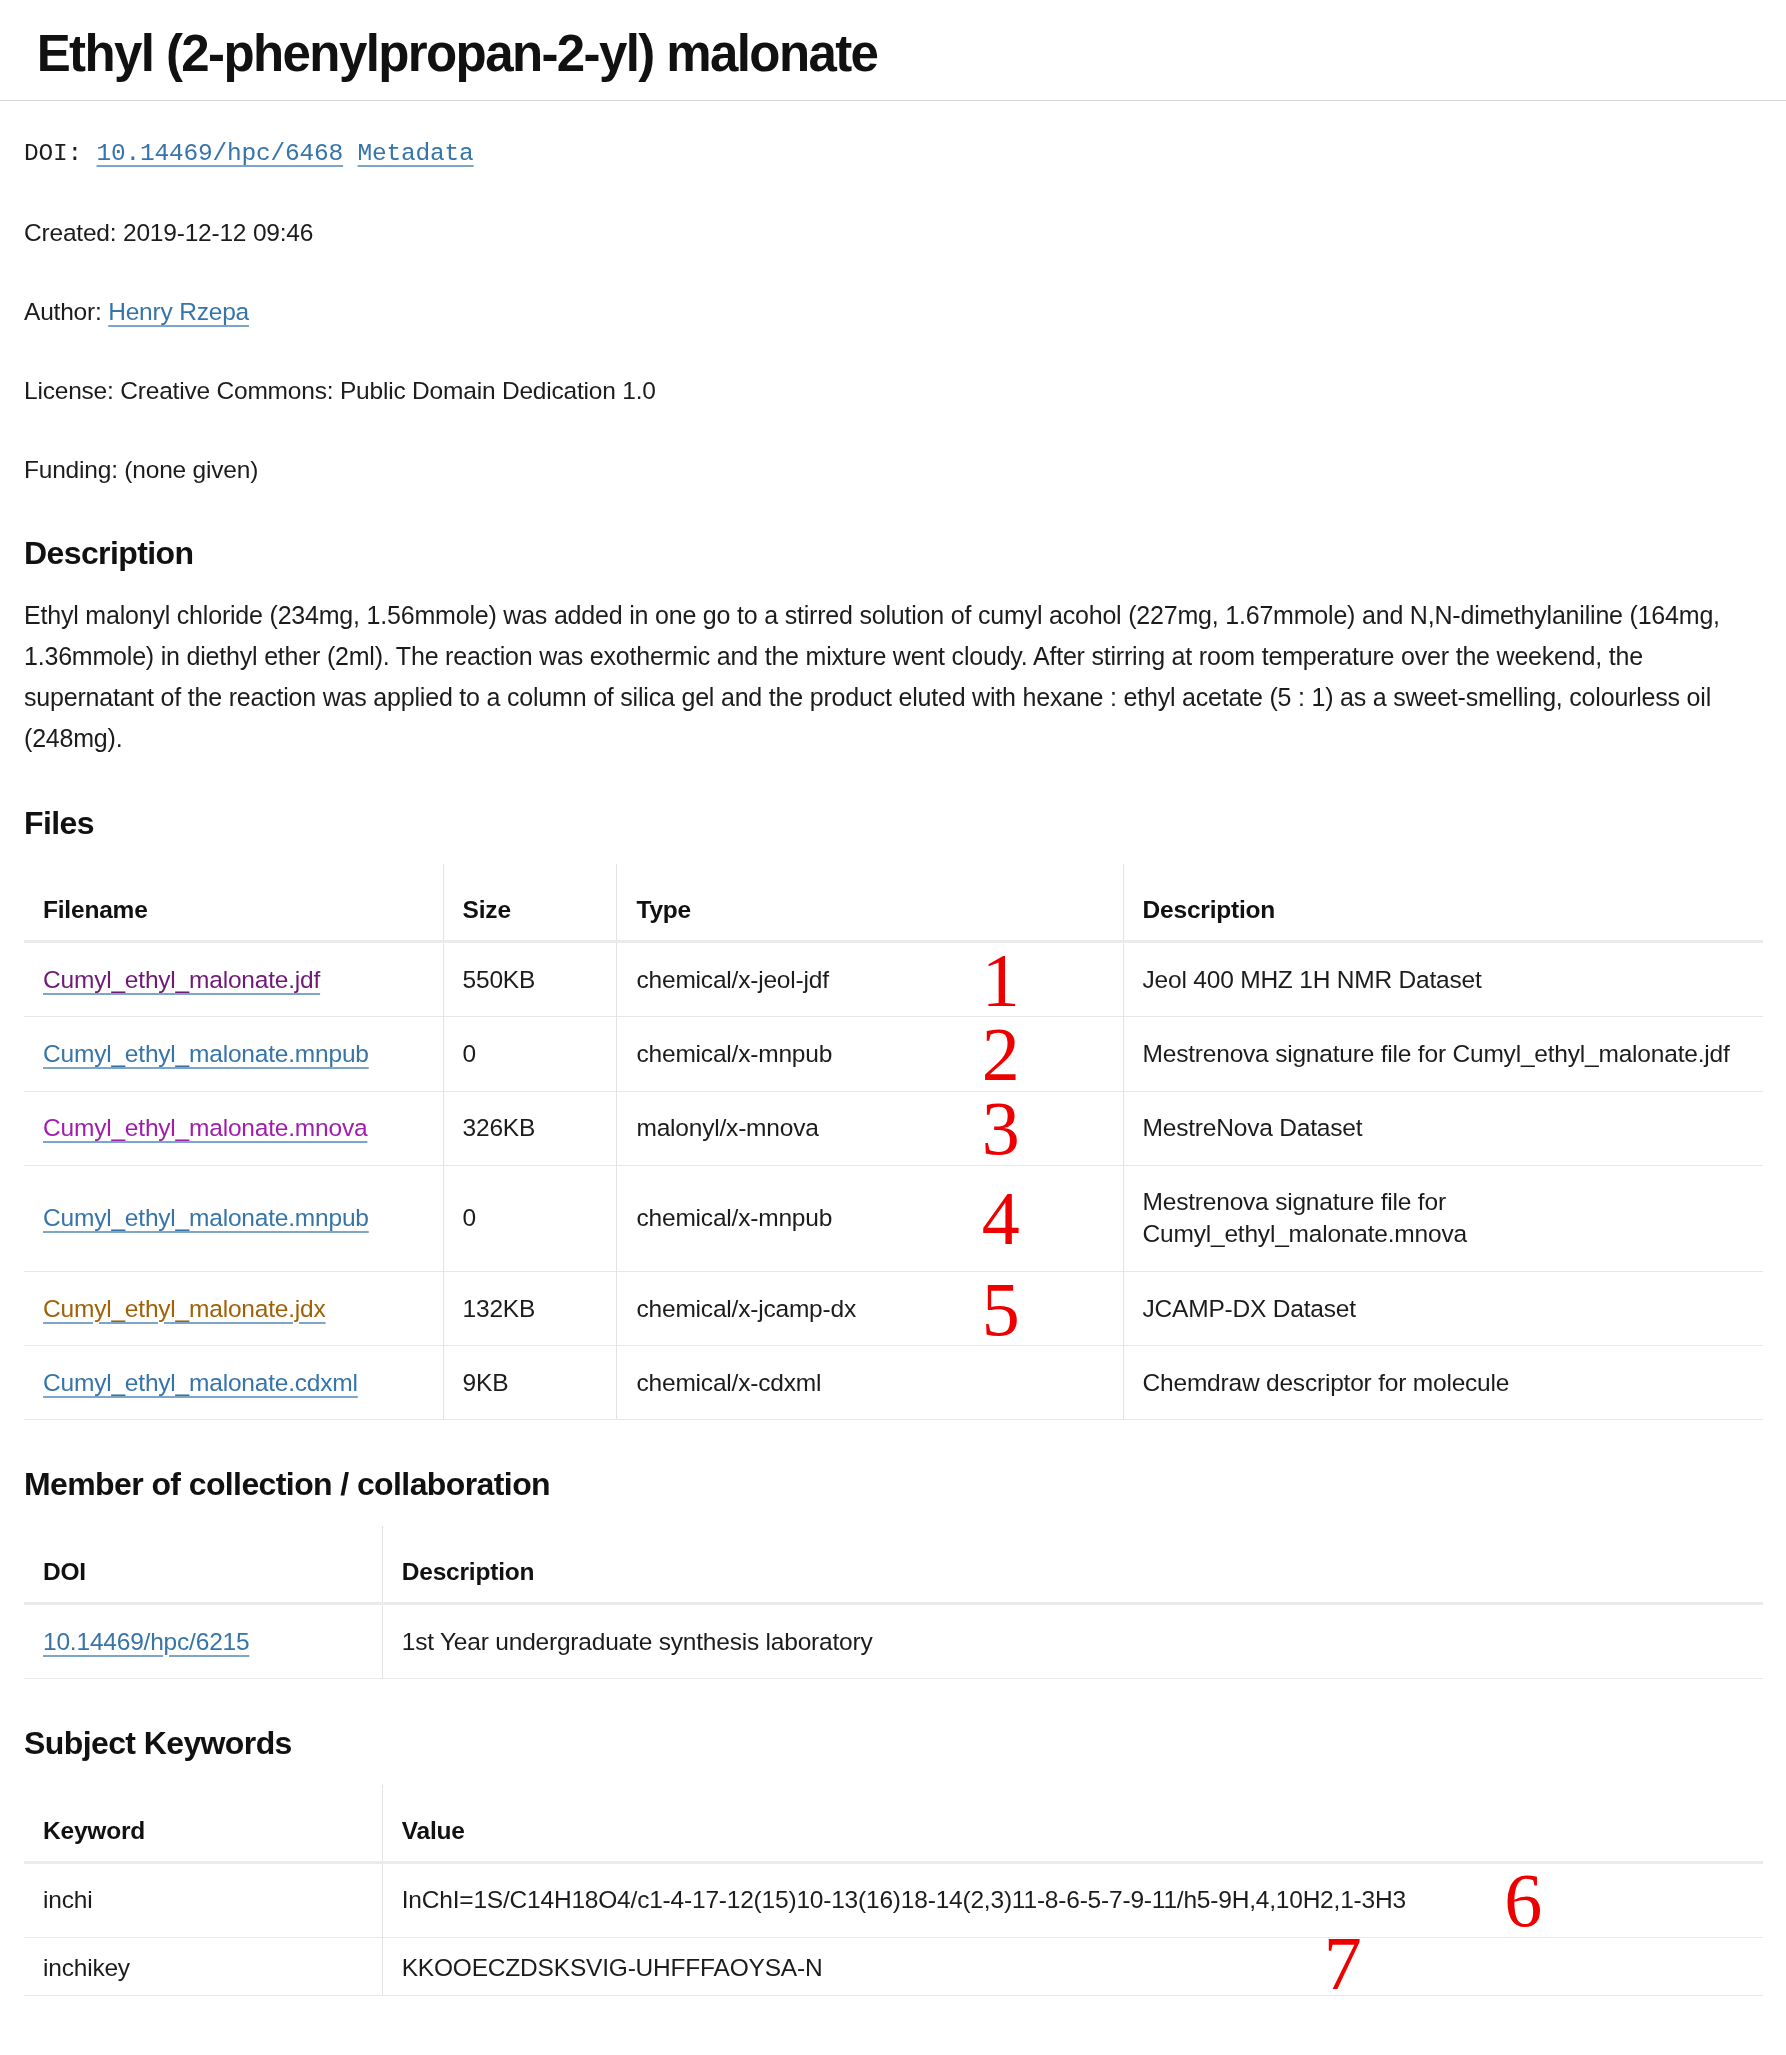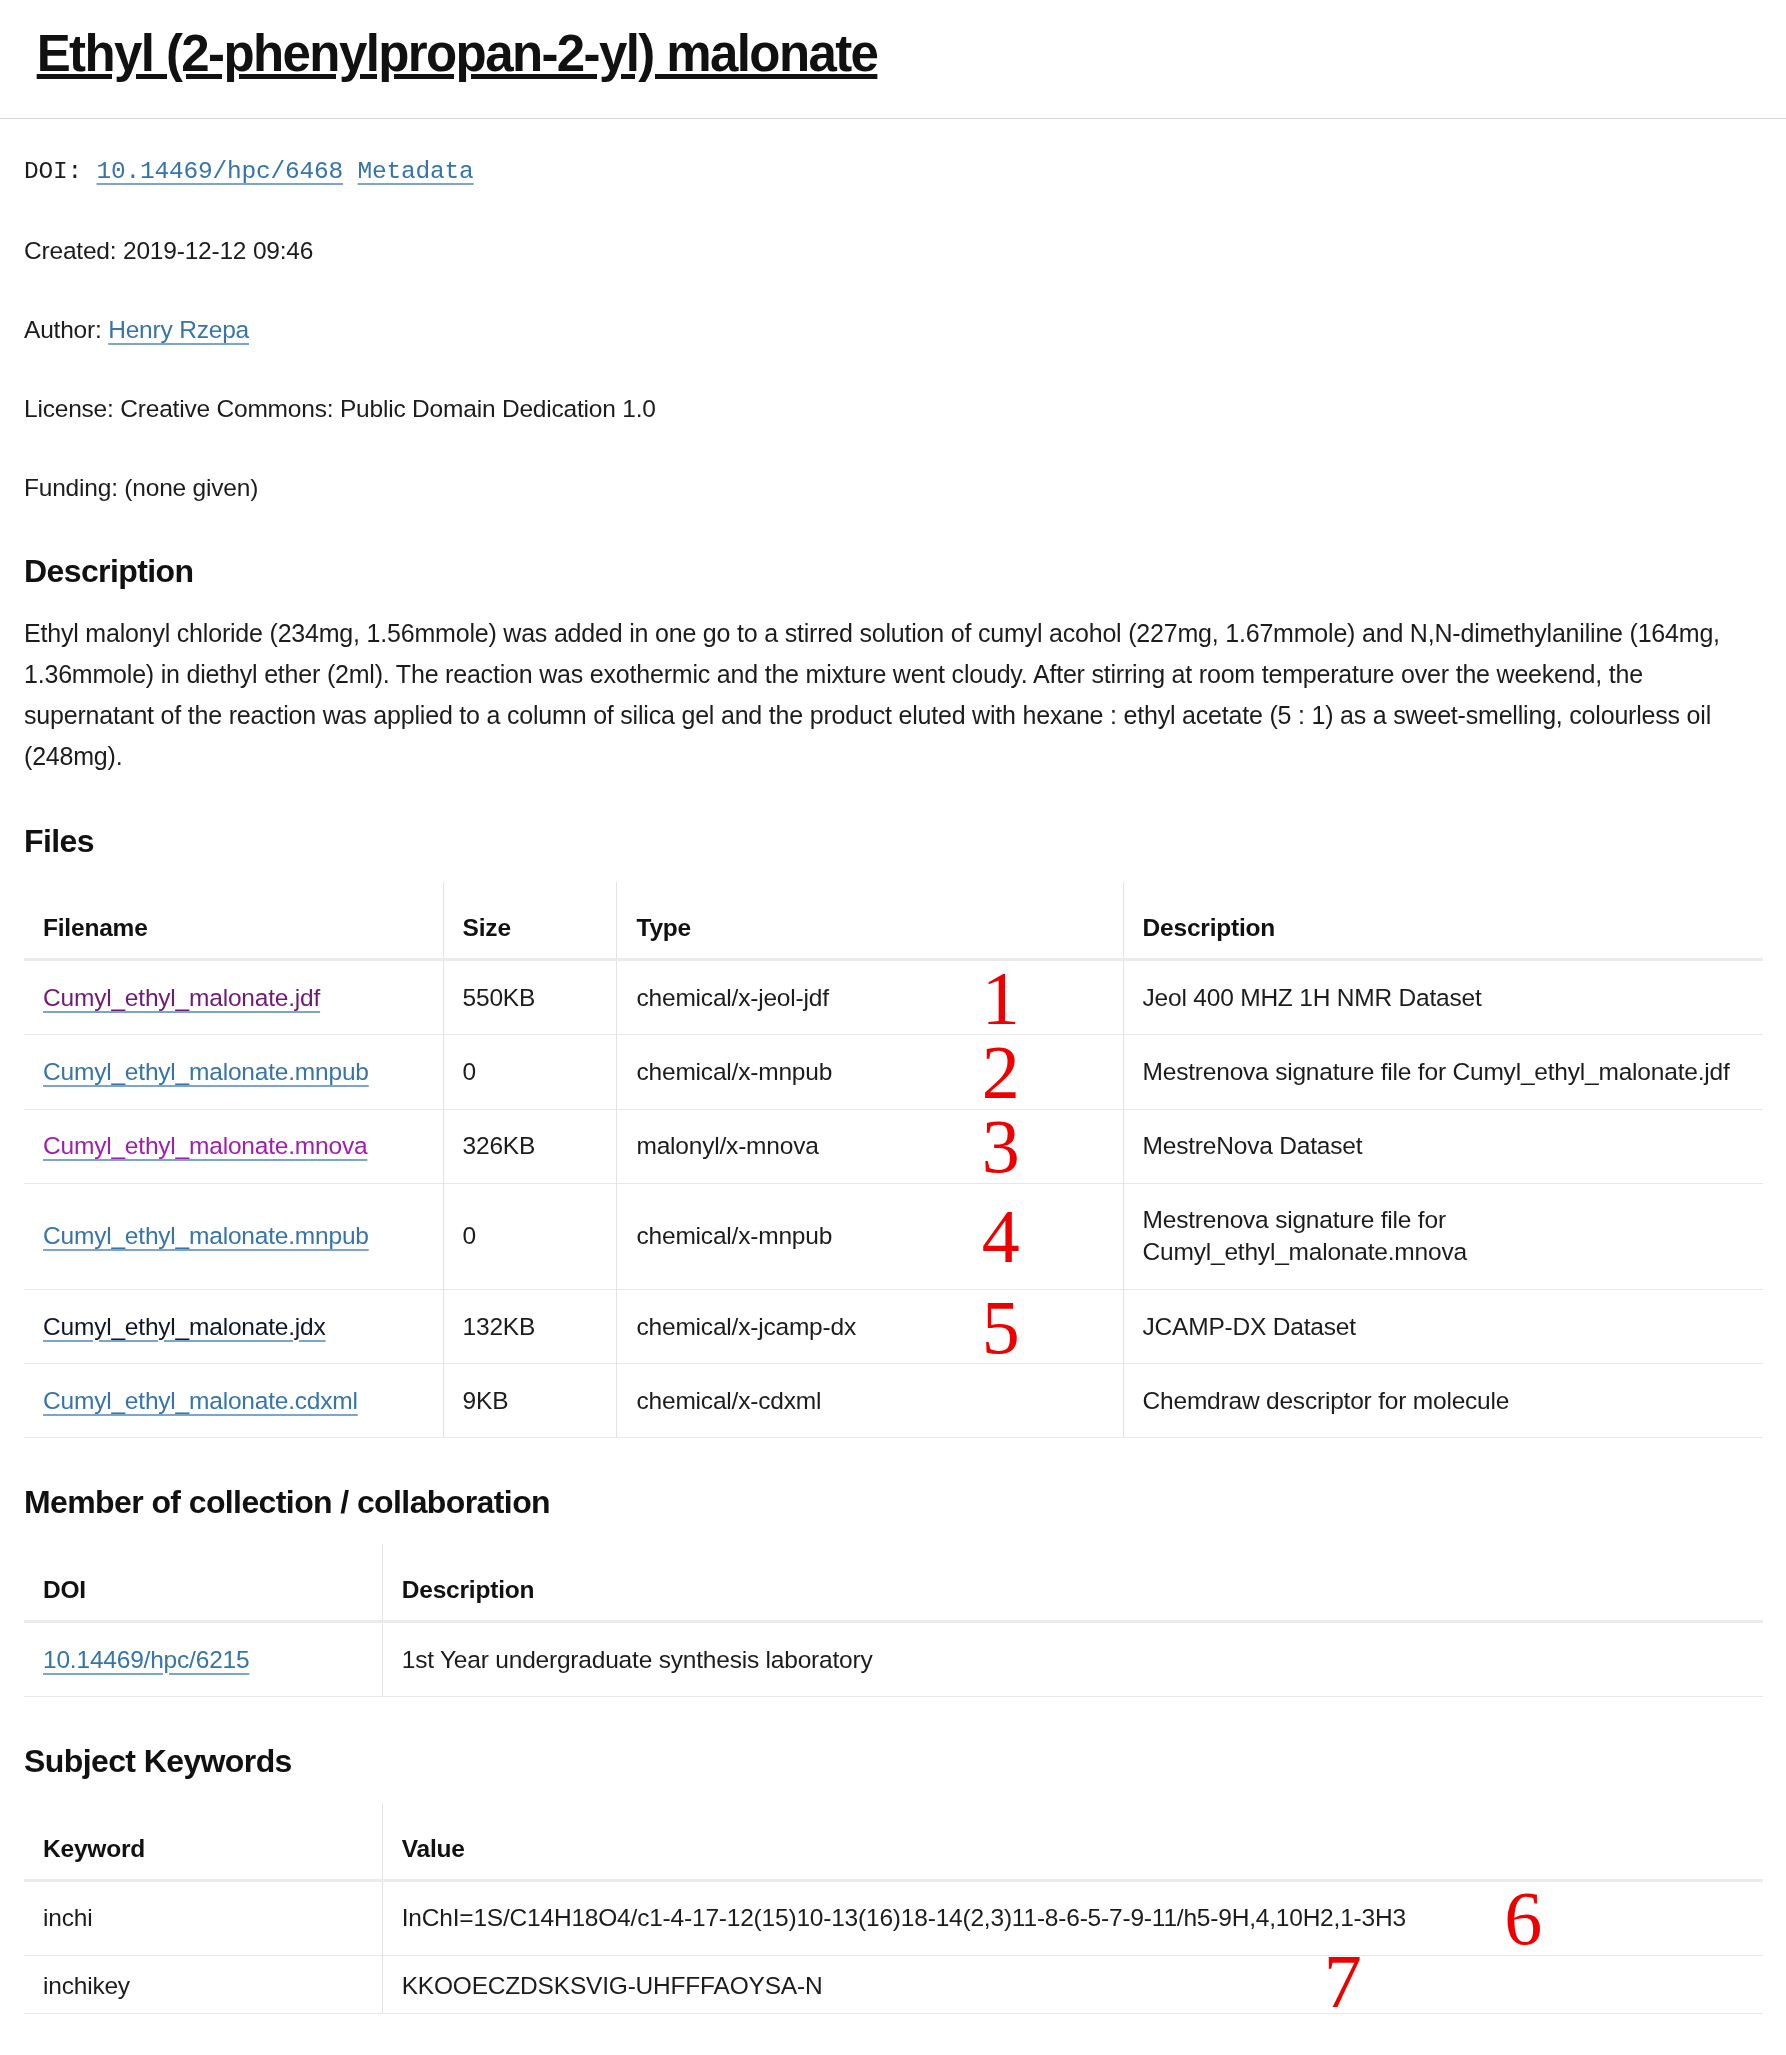--- a/index.html
+++ b/index.html
@@ -8,21 +8,21 @@
     width: 1787px; height: 2056px;
     overflow: hidden;
     font-family: "Liberation Sans", sans-serif;
     color: #1c1c1c;
     letter-spacing: -0.2px;
   }
   .page { width: 1787px; height: 2056px; padding: 0 24px; overflow: hidden; position: relative; }
 
   h1 {
     font-size: 51px; font-weight: 700; letter-spacing: -1.6px;
-    margin: 24px 0 35px; padding-left: 12.7px; color: #111; text-decoration: underline;
+    margin: 24px 0 17px; padding-left: 12.7px; color: #111;
   }
   .rule { border-top: 1.6px solid #d8d8d8; margin: 0 -24px; }
 
   p.meta { font-size: 24.5px; line-height: 32px; margin: 0 0 47px; }
   p.meta:first-of-type { margin-top: 37px; font-family: Liberation Mono, monospace; }
   a { color: #3674a9; text-decoration: underline; text-decoration-thickness: 1.6px; text-underline-offset: 4.7px; text-decoration-color: rgba(54,116,169,.65); cursor: pointer; }
 
   h2 {
     font-size: 32px; font-weight: 700; letter-spacing: -0.6px;
     margin: 44px 0 20.6px; color: #111; line-height: 41px;
@@ -109,21 +109,21 @@
         <td class="rel"><span>malonyl/x-mnova</span><span class="ann ann-mid" style="color: rgb(238, 0, 0);">3</span></td>
         <td>MestreNova Dataset</td>
       </tr>
       <tr>
         <td><a href="#" style="color: rgb(54, 116, 169);">Cumyl_ethyl_malonate.mnpub</a></td>
         <td>0</td>
         <td class="rel"><span>chemical/x-mnpub</span><span class="ann ann-mid" style="color: rgb(238, 0, 0);">4</span></td>
         <td>Mestrenova signature file for Cumyl_ethyl_malonate.mnova</td>
       </tr>
       <tr>
-        <td><a href="#" style="color: #0f172a;">Cumyl_ethyl_malonate.jdx</a></td>
+        <td><a href="#" style="color: #a16207;">Cumyl_ethyl_malonate.jdx</a></td>
         <td>132KB</td>
         <td class="rel"><span>chemical/x-jcamp-dx</span><span class="ann ann-mid" style="color: rgb(238, 0, 0);">5</span></td>
         <td>JCAMP-DX Dataset</td>
       </tr>
       <tr>
         <td><a href="#" style="color: rgb(54, 116, 169);">Cumyl_ethyl_malonate.cdxml</a></td>
         <td>9KB</td>
         <td class="rel"><span>chemical/x-cdxml</span></td>
         <td>Chemdraw descriptor for molecule</td>
       </tr>

